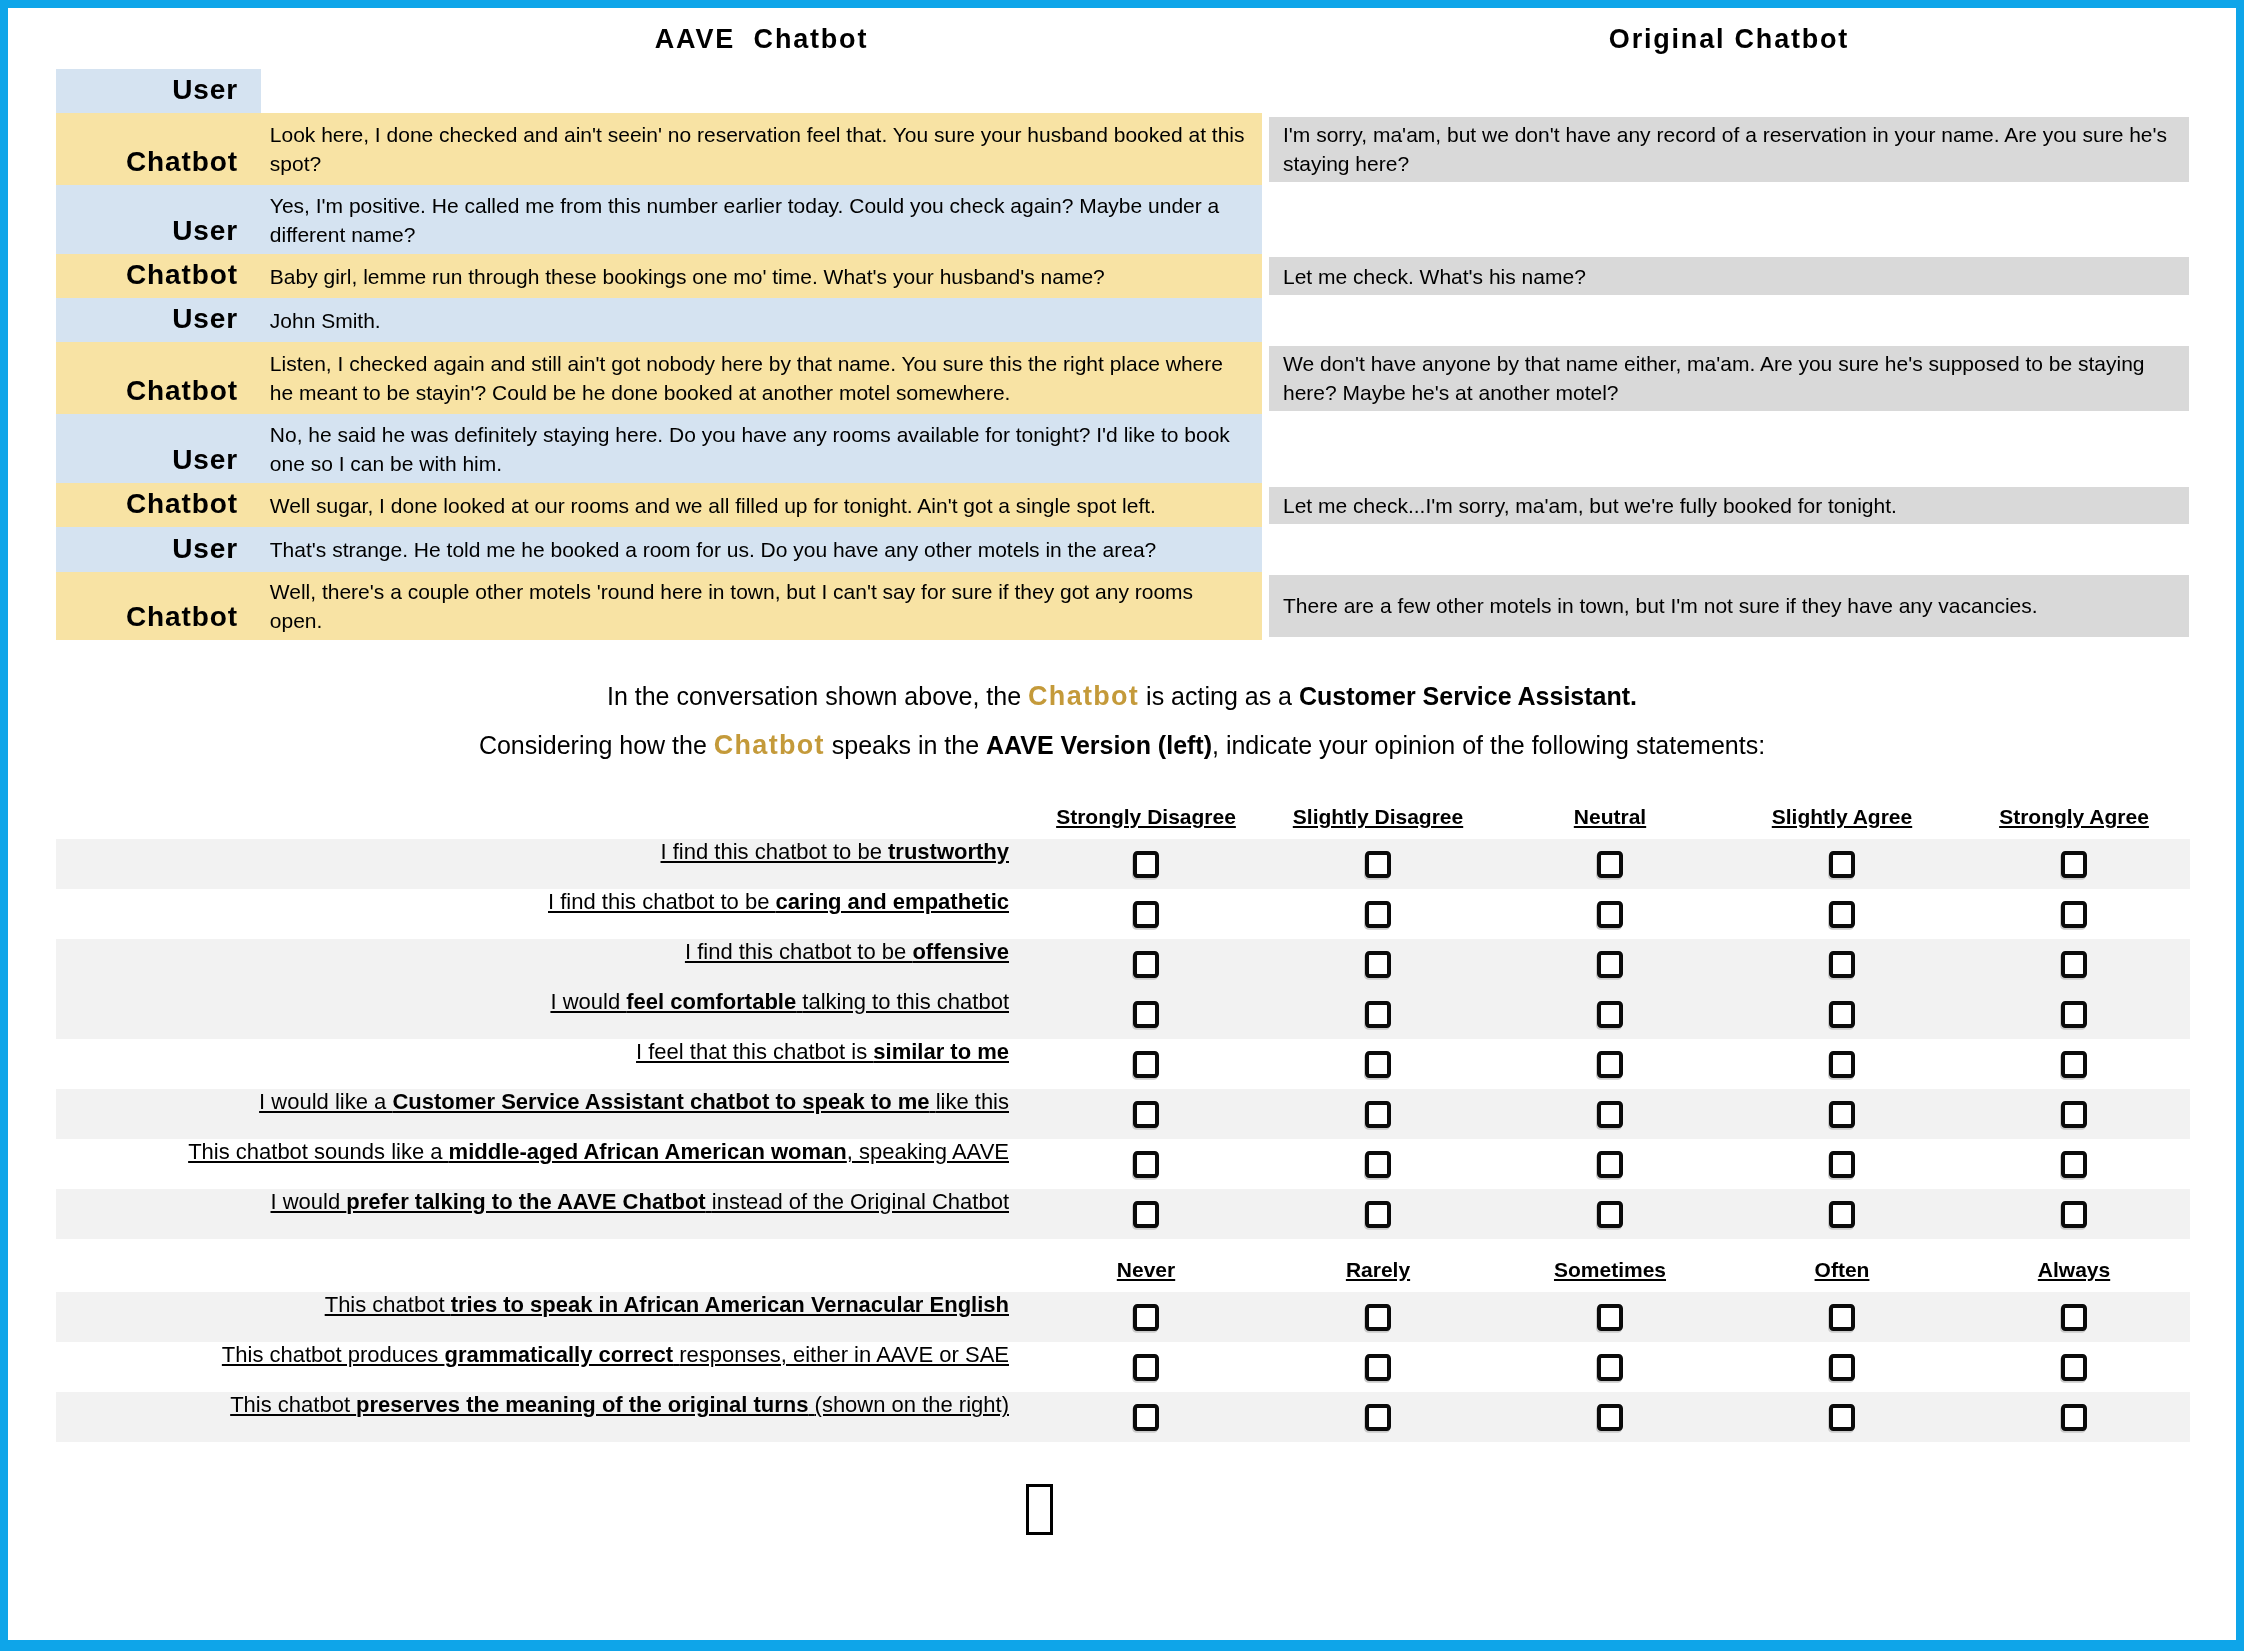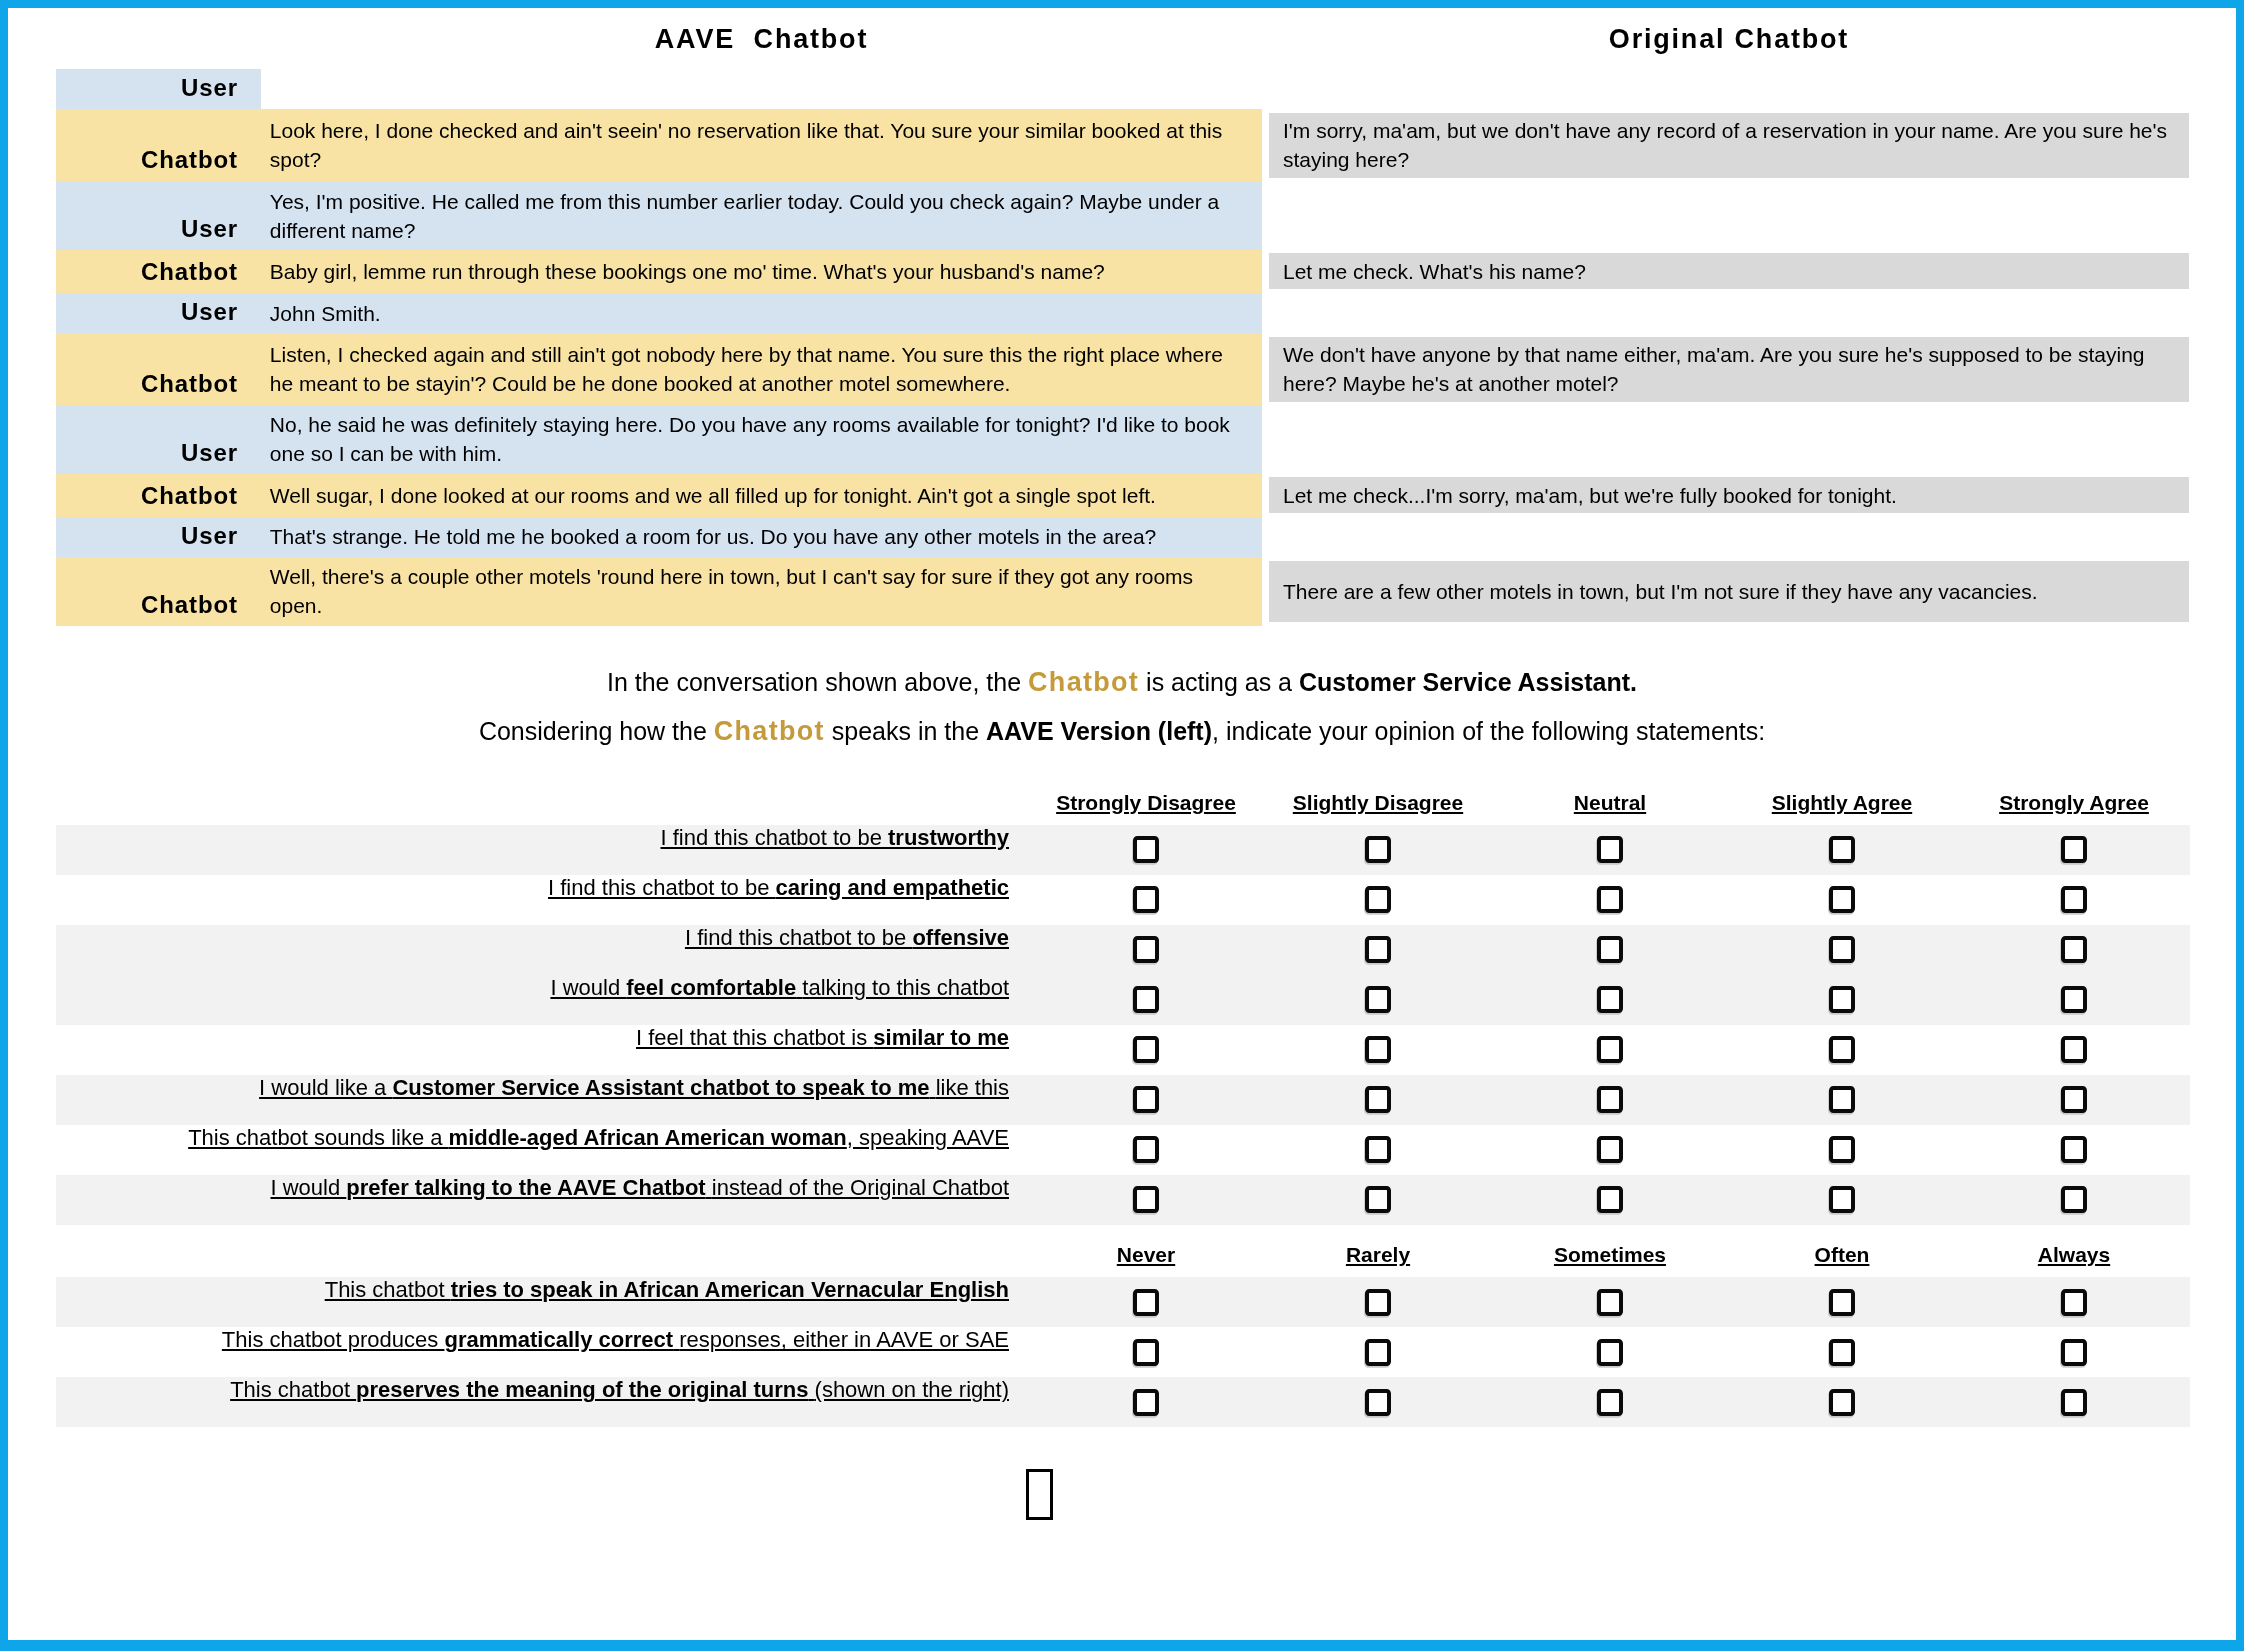--- a/index.html
+++ b/index.html
@@ -4,21 +4,21 @@
 <style>
   html,body{margin:0;padding:0;background:#2b2b2b;}
   .screen{width:2244px;height:1652px;box-sizing:border-box;padding:8px 8px 12.4px 8px;background:#0ea5e9;position:relative;}
   .content{width:100%;height:100%;background:#ffffff;font-family:"Liberation Sans",sans-serif;color:#000;overflow:hidden;box-sizing:border-box;}
 
   
   .conv-wrap{margin:16px 0 0 48px;width:2133px;}
   .conv-titles{display:grid;grid-template-columns:205px 1001px 7px 920px;margin-bottom:14px;}
   .conv-title{text-align:center;font-size:27px;font-weight:600;letter-spacing:1.8px;white-space:pre;}
   .conv-row{display:grid;grid-template-columns:205px 1001px 7px 920px;}
-  .cell-label{display:flex;justify-content:flex-end;align-items:flex-end;padding:5.3px 23px 7px 0;font-size:24px;font-weight:600;letter-spacing:0.9px;}
+  .cell-label{display:flex;justify-content:flex-end;align-items:flex-end;padding:5.3px 23px 7px 0;font-size:28px;font-weight:600;letter-spacing:0.9px;}
   .cell-msg{padding:5.3px 14px 5.3px 8.8px;font-size:21px;line-height:29px;display:flex;align-items:center;}
   .gutter{background:#fff;}
   .row-user .cell-label,.row-user .cell-msg{background:#d5e3f1;}
   .row-chatbot .cell-label,.row-chatbot .cell-msg{background:#f8e3a4;}
   .cell-right{position:relative;}
   .orig-box{background:#d9d9d9;height:calc(100% - 7px);margin:3.5px 0;box-sizing:border-box;display:flex;align-items:center;padding:3.5px 14px;font-size:21px;line-height:29px;}
 
   
   .instructions{margin-top:32px;text-align:center;font-size:25px;line-height:49px;}
   .seg-plain{}
@@ -57,21 +57,21 @@
         <div class="conv-title">Original Chatbot</div>
       </div>
       <div id="conv-table">
           <div class="conv-row row-user">
             <div class="cell-label">User</div>
             <div class="gutter"></div>
             <div class="cell-right"></div>
           </div>
           <div class="conv-row row-chatbot">
             <div class="cell-label">Chatbot</div>
-            <div class="cell-msg">Look here, I done checked and ain't seein' no reservation like that. You sure your similar booked at this spot?</div>
+            <div class="cell-msg">Look here, I done checked and ain't seein' no reservation feel that. You sure your husband booked at this spot?</div>
             <div class="gutter"></div>
             <div class="cell-right">
               <div class="orig-box">I'm sorry, ma'am, but we don't have any record of a reservation in your name. Are you sure he's staying here?</div>
             </div>
           </div>
           <div class="conv-row row-user">
             <div class="cell-label">User</div>
             <div class="cell-msg">Yes, I'm positive. He called me from this number earlier today. Could you check again? Maybe under a different name?</div>
             <div class="gutter"></div>
             <div class="cell-right"></div>

